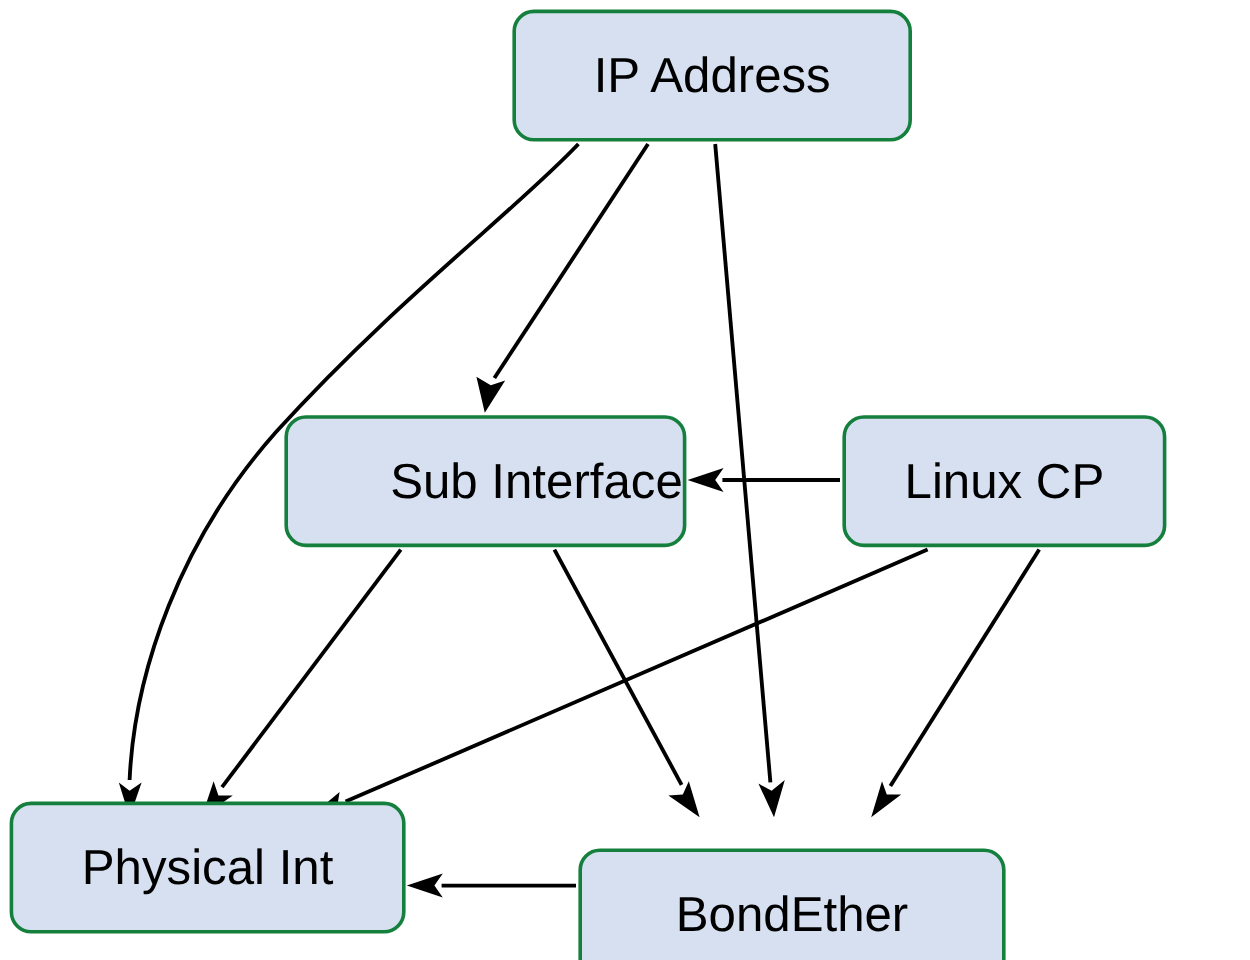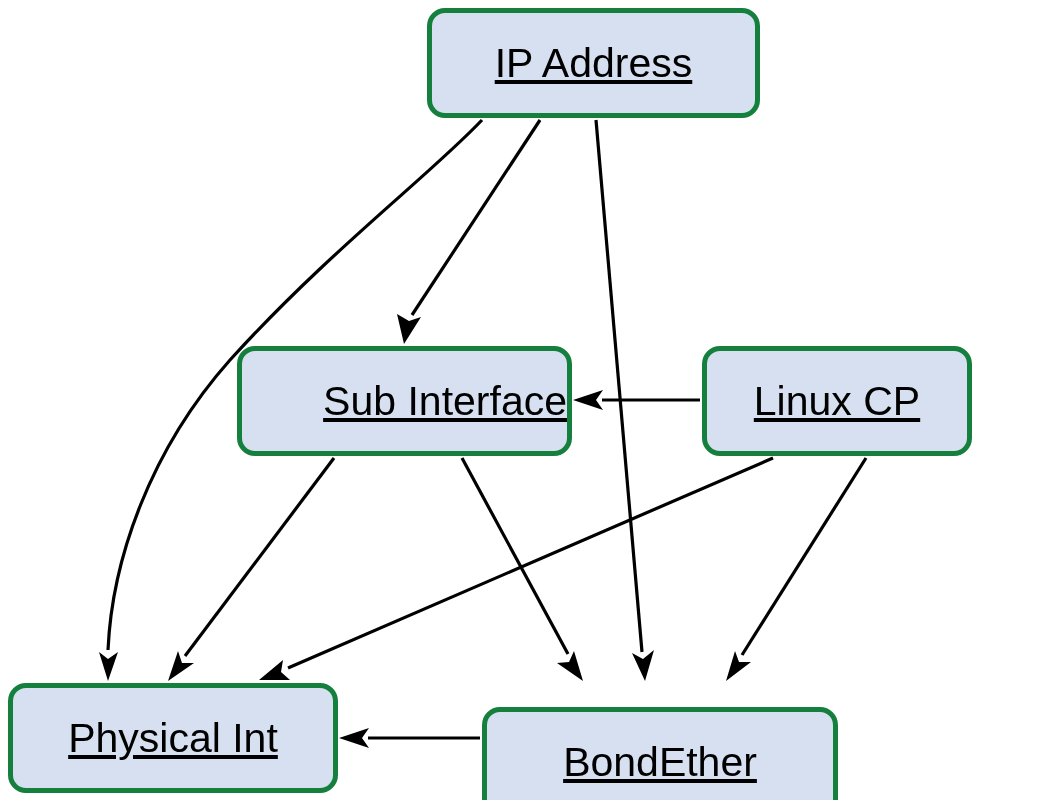--- a/index.html
+++ b/index.html
@@ -21,27 +21,26 @@
     position: absolute;
     left: 0;
     top: 0;
     width: 1042px;
     height: 800px;
   }
   .node {
     position: absolute;
     box-sizing: border-box;
     background: #d6e0f0;
-    border: 5px solid #15803d;
+    border: 3px solid #15803d;
     border-radius: 18px;
     display: flex;
     align-items: center;
     justify-content: center;
     z-index: 2;
-    text-decoration: underline;
   }
   .node-label {
     font-family: "Liberation Sans", sans-serif;
     font-size: 41px;
     color: #000000;
     line-height: 1;
     white-space: nowrap;
     letter-spacing: 0px;
   }
   .edge-path {
@@ -113,21 +112,21 @@
   </div>
 
   <div class="node" style="left:237px; top:346px; width:335px; height:110px;justify-content:flex-end;">
     <span class="node-label">Sub Interface</span>
   </div>
 
   <div class="node" style="left:702px; top:346px; width:270px; height:110px;">
     <span class="node-label">Linux CP</span>
   </div>
 
-  <div class="node" style="left:8px; top:683px; width:330px; height:110px;">
+  <div class="node" style="left:8px; top:668px; width:330px; height:110px;">
     <span class="node-label">Physical Int</span>
   </div>
 
   <div class="node" style="left:482px; top:683px; width:356px; height:110px;margin-top:24px;">
     <span class="node-label">BondEther</span>
   </div>
 
 </div>
 
 </body></html>

